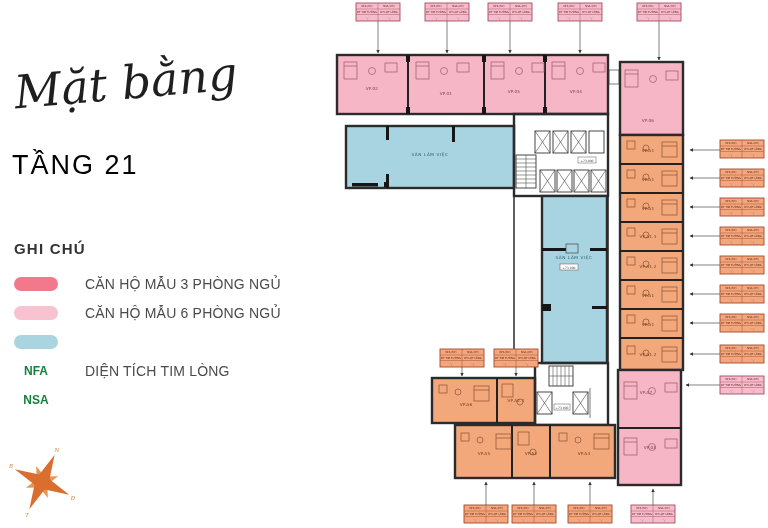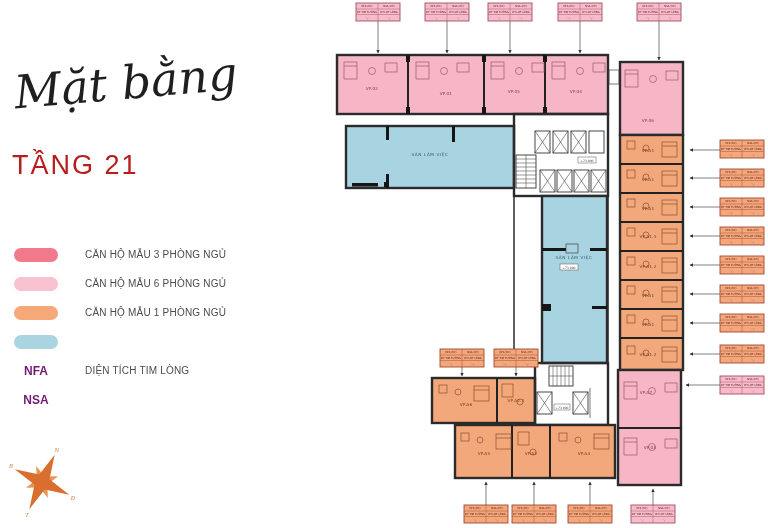--- a/index.html
+++ b/index.html
@@ -2,28 +2,28 @@
 <html><head>
 <meta charset="utf-8">
 <style>
   html,body{margin:0;padding:0;background:#fff;}
   .stage{position:relative;width:768px;height:528px;background:#ffffff;overflow:hidden;
          font-family:"Liberation Sans",sans-serif;}
   
   .script-title{position:absolute;left:14px;top:56px;width:220px;
     font-family:"DejaVu Serif",serif;font-style:italic;font-size:46px;color:#1f1f1f;
     transform:rotate(-5deg);white-space:nowrap;}
-  .floor-title{position:absolute;left:12px;top:150px;font-size:27px;color:#b91c1c;
+  .floor-title{position:absolute;left:12px;top:150px;font-size:27px;color:#000000;
     letter-spacing:2px;font-weight:500;}
   .legend{position:absolute;left:14px;top:240px;width:300px;}
   .legend-title{font-size:15px;font-weight:bold;color:#333;letter-spacing:1.2px;margin-bottom:12px;}
   .lg-row{display:flex;align-items:center;height:29px;}
   .pill{width:44px;height:14px;border-radius:8px;flex:0 0 44px;}
-  .key{width:44px;flex:0 0 44px;text-align:center;font-weight:bold;font-size:12px;color:#701a75;}
-  .lg-label{margin-left:27px;font-size:10px;color:#4b4b4b;letter-spacing:.2px;}
+  .key{width:44px;flex:0 0 44px;text-align:center;font-weight:bold;font-size:12px;color:#15803d;}
+  .lg-label{margin-left:27px;font-size:14px;color:#4b4b4b;letter-spacing:.2px;}
   
   svg.plan{position:absolute;left:0;top:0;}
   .w2{fill:none;stroke:#2b2b2b;stroke-width:2.4;}
   .w15{fill:none;stroke:#2b2b2b;stroke-width:1.5;}
   .div{stroke:#222;stroke-width:2;}
   .thin{stroke:#444;stroke-width:.7;fill:none;}
   .f-p{fill:#F6B6C6;} .f-o{fill:#F3A87B;} .f-b{fill:#A8D3E0;}
   .blk{fill:#161616;}
   .lbl{font-family:"DejaVu Sans",sans-serif;font-size:4.2px;fill:#7c3c4c;text-anchor:middle;letter-spacing:.2px;}
   .lblo{fill:#6e3d1b;}
@@ -45,31 +45,28 @@
 </style>
 </head>
 <body>
 
 <div class="stage">
 
   <div class="script-title">Mặt bằng</div>
   <div class="floor-title">TẦNG 21</div>
 
   <div class="legend">
+    <div class="legend-title">GHI CHÚ</div>
     <div class="lg-row">
       <span class="pill" style="background: rgb(242, 121, 140);"></span>
       <span class="lg-label">CĂN HỘ MẪU 3 PHÒNG NGỦ</span>
     </div>
     <div class="lg-row">
       <span class="pill" style="background: rgb(249, 194, 208);"></span>
       <span class="lg-label">CĂN HỘ MẪU 6 PHÒNG NGỦ</span>
-    </div>
-    <div class="lg-row">
-      <span class="pill" style="background: rgb(245, 169, 120);"></span>
-      <span class="lg-label">CĂN HỘ MẪU 1 PHÒNG NGỦ</span>
     </div>
     <div class="lg-row">
       <span class="pill" style="background: rgb(169, 212, 224);"></span>
     </div>
     <div class="lg-row">
       <span class="key">NFA</span>
       <span class="lg-label">DIỆN TÍCH TIM LÒNG</span>
     </div>
     <div class="lg-row">
       <span class="key">NSA</span>

